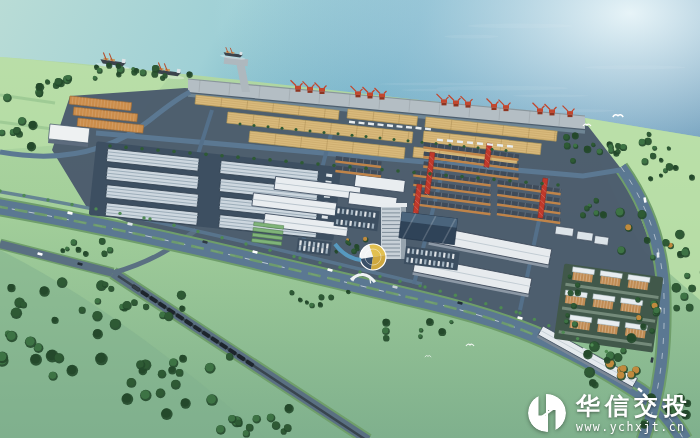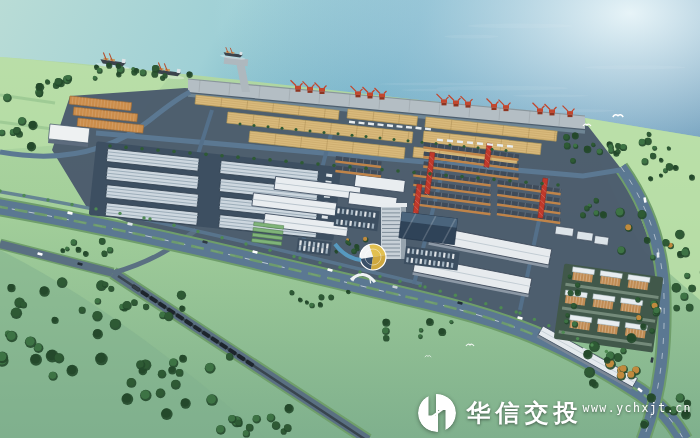--- a/index.html
+++ b/index.html
@@ -2,21 +2,21 @@
 <html style="--sea-light: #b9dcd6; --sea-mid: #58a0bd; --sea-deep: #2e6f9b; --haze: #f0fafc; --grass: #a8d49c; --grass-dark: #7fb08d; --grass-bright: #bfe3ab; --tree-dark: #24492b; --tree: #2e5a34; --tree-light: #3d7344; --tree-autumn: #c08a3e; --pavement: #4a5a6c; --road: #5b7892; --road-verge: #6f9e6a; --quay: #b4bec4; --yard: #d9ba7c; --yard-line: #b79a55; --crane-red: #c2472e; --gantry-red: #c0392b; --roof-light: #cdd7df; --roof-white: #e9edf0; --roof-edge: #39485a; --roof-stripe: #93a5b2; --wall-orange: #c08449; --workshop-roof: #3f4b59; --shed-orange: #cb8d4b; --tower: #c8d1d8; --tower-side: #97a4ae; --podium: #2f4358; --rail: #39454e; --corridor: #5a7082; --train: #1e262d; --hull: #3b434c; --bridge-white: #dde3e7; --cargo-tan: #c49a5e; --plaza-yellow: #e2c050; --pool-blue: #58a0c8; --residential-wall: #c08c54; --residential-roof: #e8edf0; --white: #ffffff;"><head>
 <meta charset="utf-8">
 <style>
   html,body{margin:0;padding:0;background:#222;}
   .stage{position:relative;width:700px;height:438px;overflow:hidden;
          font-family:"Liberation Sans",sans-serif;}
   .stage svg.scene{position:absolute;left:0;top:0;}
   .wm{position:absolute;right:8px;bottom:5px;display:flex;align-items:center;gap:9px;
       color:var(--white,#fff);text-shadow:0 1px 3px rgba(0,0,0,.5);}
   .wm-logo{width:40px;height:40px;flex:0 0 auto;filter:drop-shadow(0 1px 2px rgba(0,0,0,.4));}
-  .wm-text{display:flex;flex-direction:row;align-items:flex-start;line-height:1.05;}
+  .wm-text{display:flex;flex-direction:column;align-items:flex-start;line-height:1.05;}
   .wm-brand{font-size:24px;font-weight:700;letter-spacing:5px;white-space:nowrap;}
   .wm-url{font-family:"DejaVu Sans Mono",monospace;font-size:11.5px;letter-spacing:1.5px;
           margin-top:2px;white-space:nowrap;}
 </style>
 </head>
 <body>
 
 <div class="stage">
   <svg class="scene" width="700" height="438" viewBox="0 0 700 438">
     <defs>

